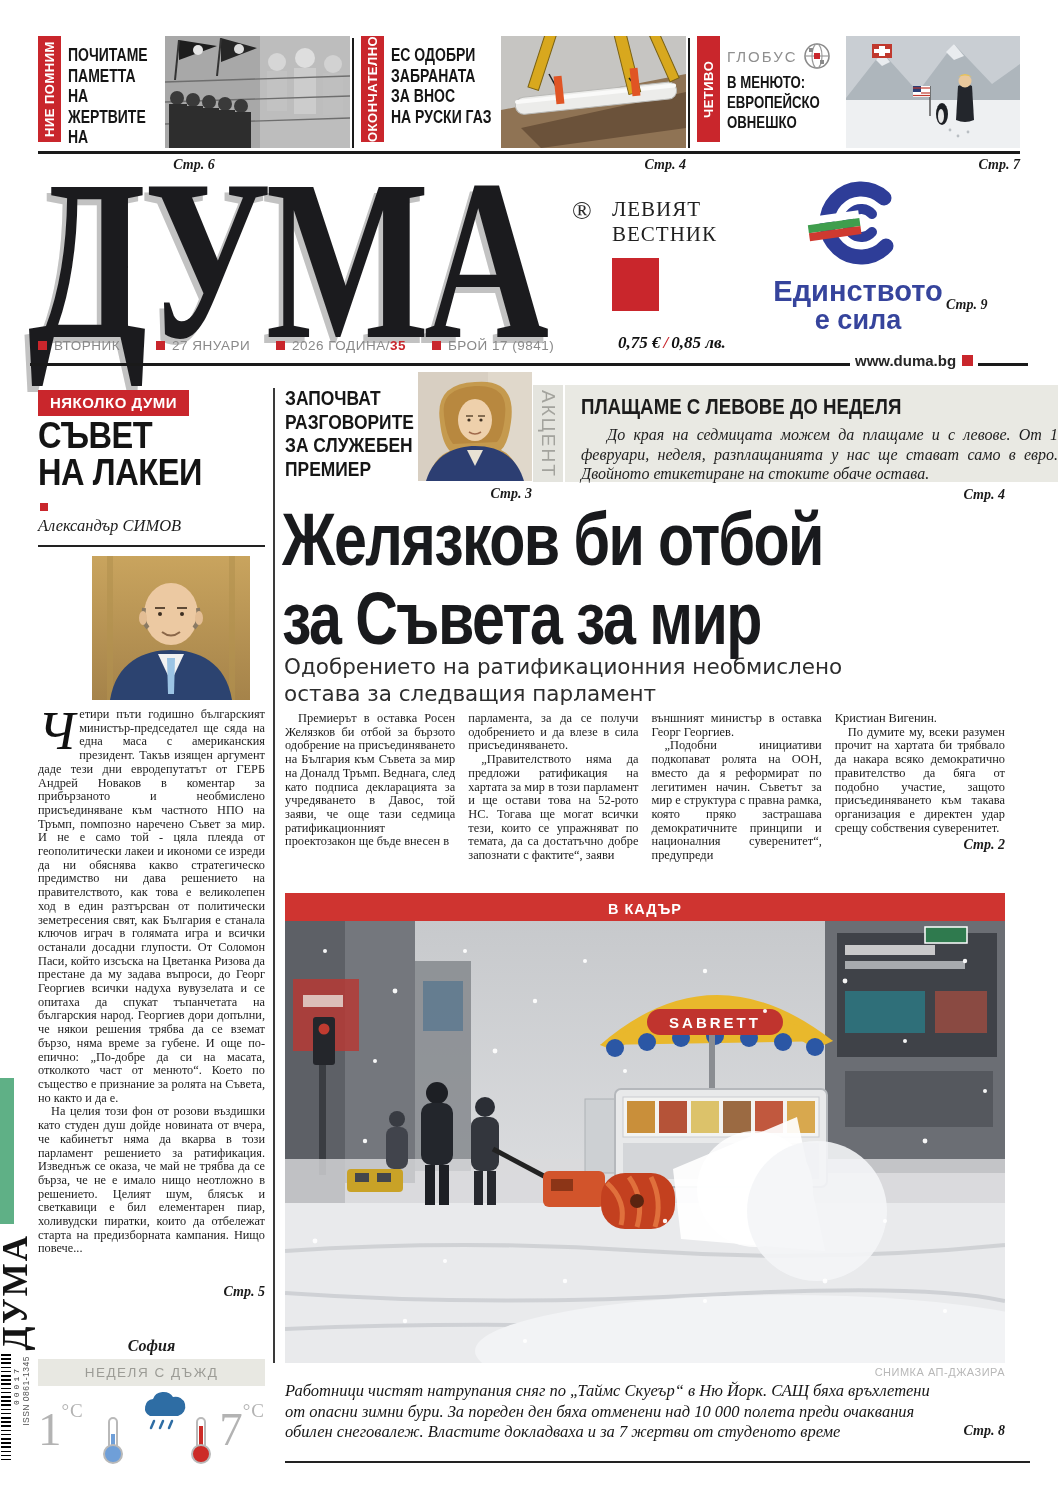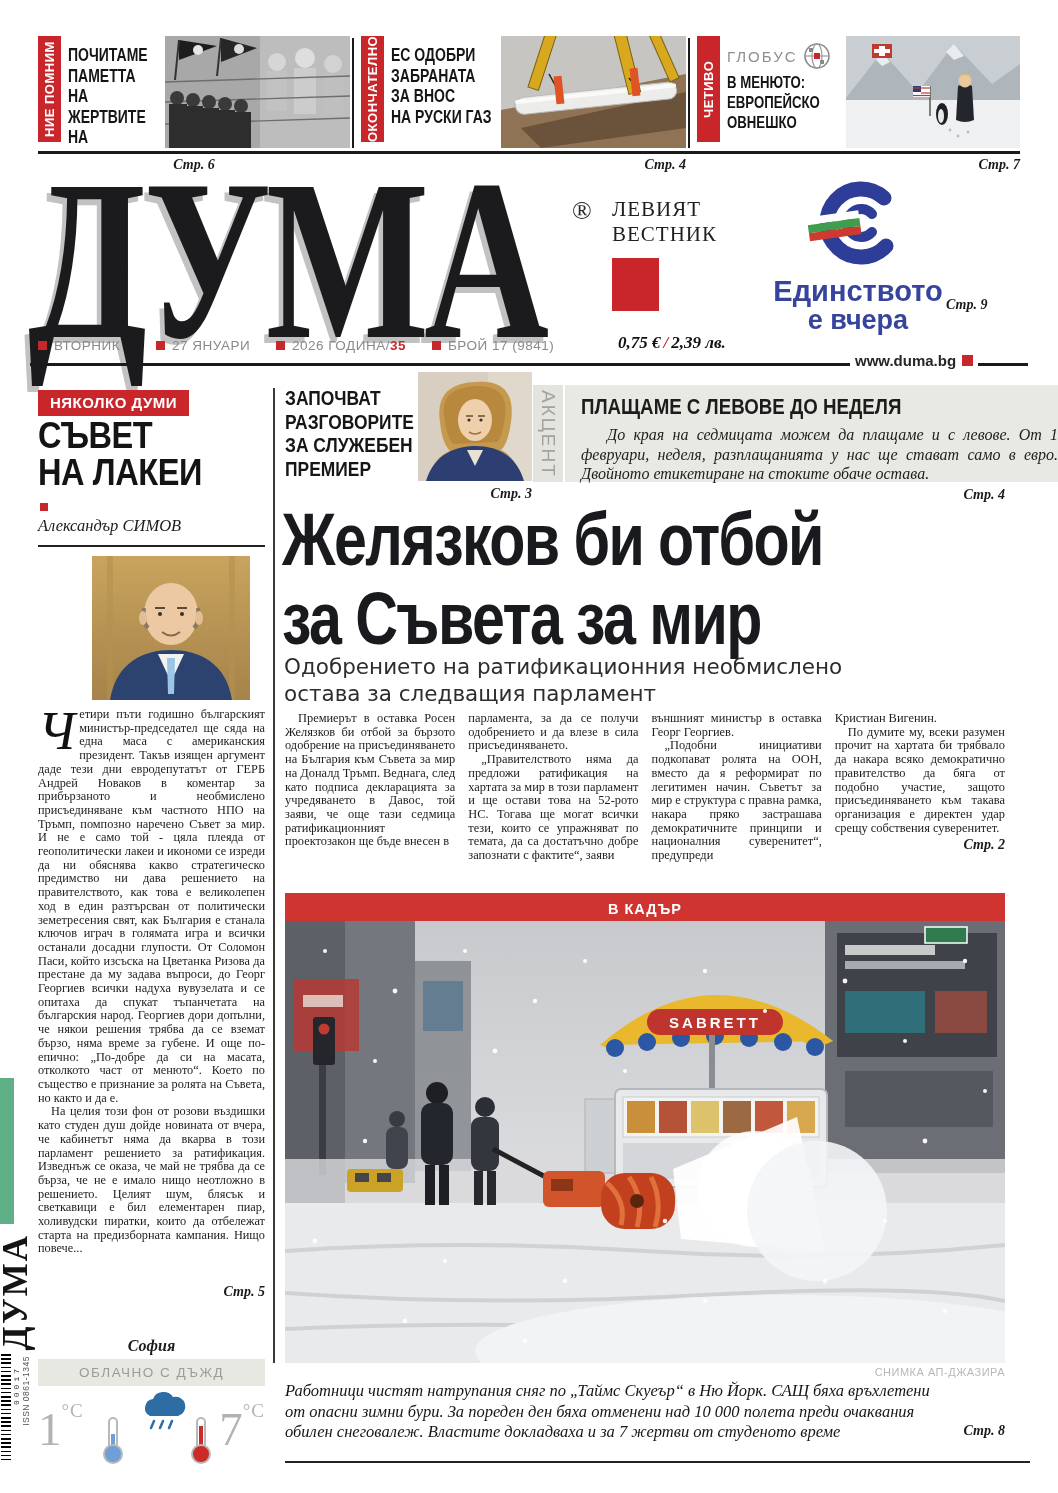--- a/index.html
+++ b/index.html
@@ -290,41 +290,41 @@
         <path d="M78,18 A34,34 0 1 0 80,66" stroke-width="15"></path>
         <path d="M66,34 A14,14 0 1 0 66,52" stroke-width="10"></path>
       </g>
       <g transform="rotate(-8 40 44)">
         <rect x="2" y="32" width="52" height="8" fill="#ffffff"></rect>
         <rect x="2" y="40" width="52" height="8" fill="#3f9e4d"></rect>
         <rect x="2" y="48" width="52" height="8" fill="#cf3a30"></rect>
       </g>
     </svg>
     <div class="unity-l1">Единството</div>
-    <div class="unity-l2">е вчера</div>
+    <div class="unity-l2">е сила</div>
   </div>
   <div class="abs unity-page pageref">Стр. 9</div>
 
   <div class="abs dateline d1">
       <span class="dlsq"></span>
       <span>ВТОРНИК</span>
     </div>
   <div class="abs dateline d2">
       <span class="dlsq"></span>
       <span>27 ЯНУАРИ</span>
     </div>
   <div class="abs dateline d3">
       <span class="dlsq"></span>
       <span><span>2026 ГОДИНА/</span><span class="hl">35</span></span>
     </div>
   <div class="abs dateline d4">
       <span class="dlsq"></span>
       <span>БРОЙ 17 (9841)</span>
     </div>
-  <div class="abs price"><span>0,75 €</span><span class="sep">/</span><span>2,39 лв.</span></div>
+  <div class="abs price"><span>0,75 €</span><span class="sep">/</span><span>0,85 лв.</span></div>
 
   <div class="abs mast-rule"></div>
   <div class="abs www">
       <span>www.duma.bg</span>
       <span class="wwwsq"></span>
     </div>
 
   <div class="abs vdivider"></div>
   <div class="abs nd-tag">НЯКОЛКО ДУМИ</div>
   <div class="abs op-title">
@@ -363,21 +363,21 @@
     <path d="M70,76 q9,7 18,0" stroke="#8a6648" stroke-width="2" fill="none"></path>
   </svg>
 
   <div class="abs op-body">
     <p><span class="dropcap">Ч</span><span>етири пъти годишно българският министър-председател ще сяда на една маса с американския президент. Такъв изящен аргумент даде тези дни евродепутатът от ГЕРБ Андрей Новаков в коментар за прибързаното и необмислено присъединяване към частното НПО на Тръмп, помпозно наречено Съвет за мир. И не е само той - цяла плеяда от геополитически лакеи и икономи се изреди да ни обяснява какво стратегическо предимство ни дава решението на правителството, как това е великолепен ход в един разтърсван от политически земетресения свят, как България е станала ключов играч в голямата игра и всички останали досадни глупости. От Соломон Паси, който изсъска на Цветанка Ризова да престане да му задава въпроси, до Георг Георгиев всички надуха вувузелата и се опитаха да спукат тъпанчетата на българския народ. Георгиев дори допълни, че някои решения трябва да се вземат бързо, няма време за губене. И още по-епично: „По-добре да си на масата, отколкото част от менюто“. Което по същество е признание за ролята на Съвета, но както и да е.</span></p>
     <p class="ind">На целия този фон от розови въздишки като студен душ дойде новината от вчера, че кабинетът няма да вкарва в този парламент решението за ратификация. Изведнъж се оказа, че май не трябва да се бърза, че не е имало нищо неотложно в решението. Целият шум, блясък и светкавици е бил елементарен пиар, холивудски пиратки, които да отбележат старта на предизборната кампания. Нищо повече...</p>
   </div>
   <div class="abs op-page pageref">Стр. 5</div>
 
   <div class="abs w-city">София</div>
-  <div class="abs w-cond">ОБЛАЧНО С ДЪЖД</div>
+  <div class="abs w-cond">НЕДЕЛЯ С ДЪЖД</div>
   <div class="abs w-row">
     <div class="temp tlow"><span>1</span><span class="deg">°C</span></div>
     <svg class="ico-thcold" width="22" height="48" viewBox="0 0 22 48">
       <rect x="7" y="2" width="8" height="32" rx="4" fill="#fff" stroke="#b9b9b9" stroke-width="2"></rect>
       <rect x="9" y="18" width="4" height="16" fill="#6f9fd8"></rect>
       <circle cx="11" cy="38" r="9" fill="#6f9fd8" stroke="#b9b9b9" stroke-width="2"></circle>
     </svg>
     <svg class="ico-cloud" width="54" height="44" viewBox="0 0 54 44">
       <path d="M14,26 a9,9 0 0 1 3,-17 a11,10 0 0 1 20,-2 a8,8 0 0 1 5,19 Z" fill="#2e6da4"></path>
       <g stroke="#2e6da4" stroke-width="2.5" stroke-linecap="round">
@@ -443,21 +443,21 @@
   <div class="abs cols">
     <div class="col">
       <p class="ind">Премиерът в оставка Росен Желязков би отбой за бързото одобрение на присъединяването на България към Съвета за мир на Доналд Тръмп. Веднага, след като подписа декларацията за учредяването в Давос, той заяви, че още тази седмица ратификационният проектозакон ще бъде внесен в</p>
     </div>
     <div class="col">
       <p>парламента, за да се получи одобрението и да влезе в сила присъединяването.</p>
       <p class="ind">„Правителството няма да предложи ратификация на хартата за мир в този парламент и ще остави това на 52-рото НС. Тогава ще могат всички тези, които се упражняват по темата, да са достатъчно добре запознати с фактите“, заяви</p>
     </div>
     <div class="col">
       <p>външният министър в оставка Георг Георгиев.</p>
-      <p class="ind">„Подобни инициативи подкопават ролята на ООН, вместо да я реформират по легитимен начин. Съветът за мир е структура с правна рамка, накара пряко застрашава демократичните принципи и националния суверенитет“, предупреди</p>
+      <p class="ind">„Подобни инициативи подкопават ролята на ООН, вместо да я реформират по легитимен начин. Съветът за мир е структура с правна рамка, която пряко застрашава демократичните принципи и националния суверенитет“, предупреди</p>
     </div>
     <div class="col">
       <p>Кристиан Вигенин.</p>
       <p class="ind">По думите му, всеки разумен прочит на хартата би трябвало да накара всяко демократично правителство да бяга от подобно участие, защото присъединяването към такава организация е директен удар срещу собствения суверенитет.</p>
       <p class="pref pageref">Стр. 2</p>
     </div>
   </div>
 
   <div class="abs kadr-bar">В КАДЪР</div>
 

